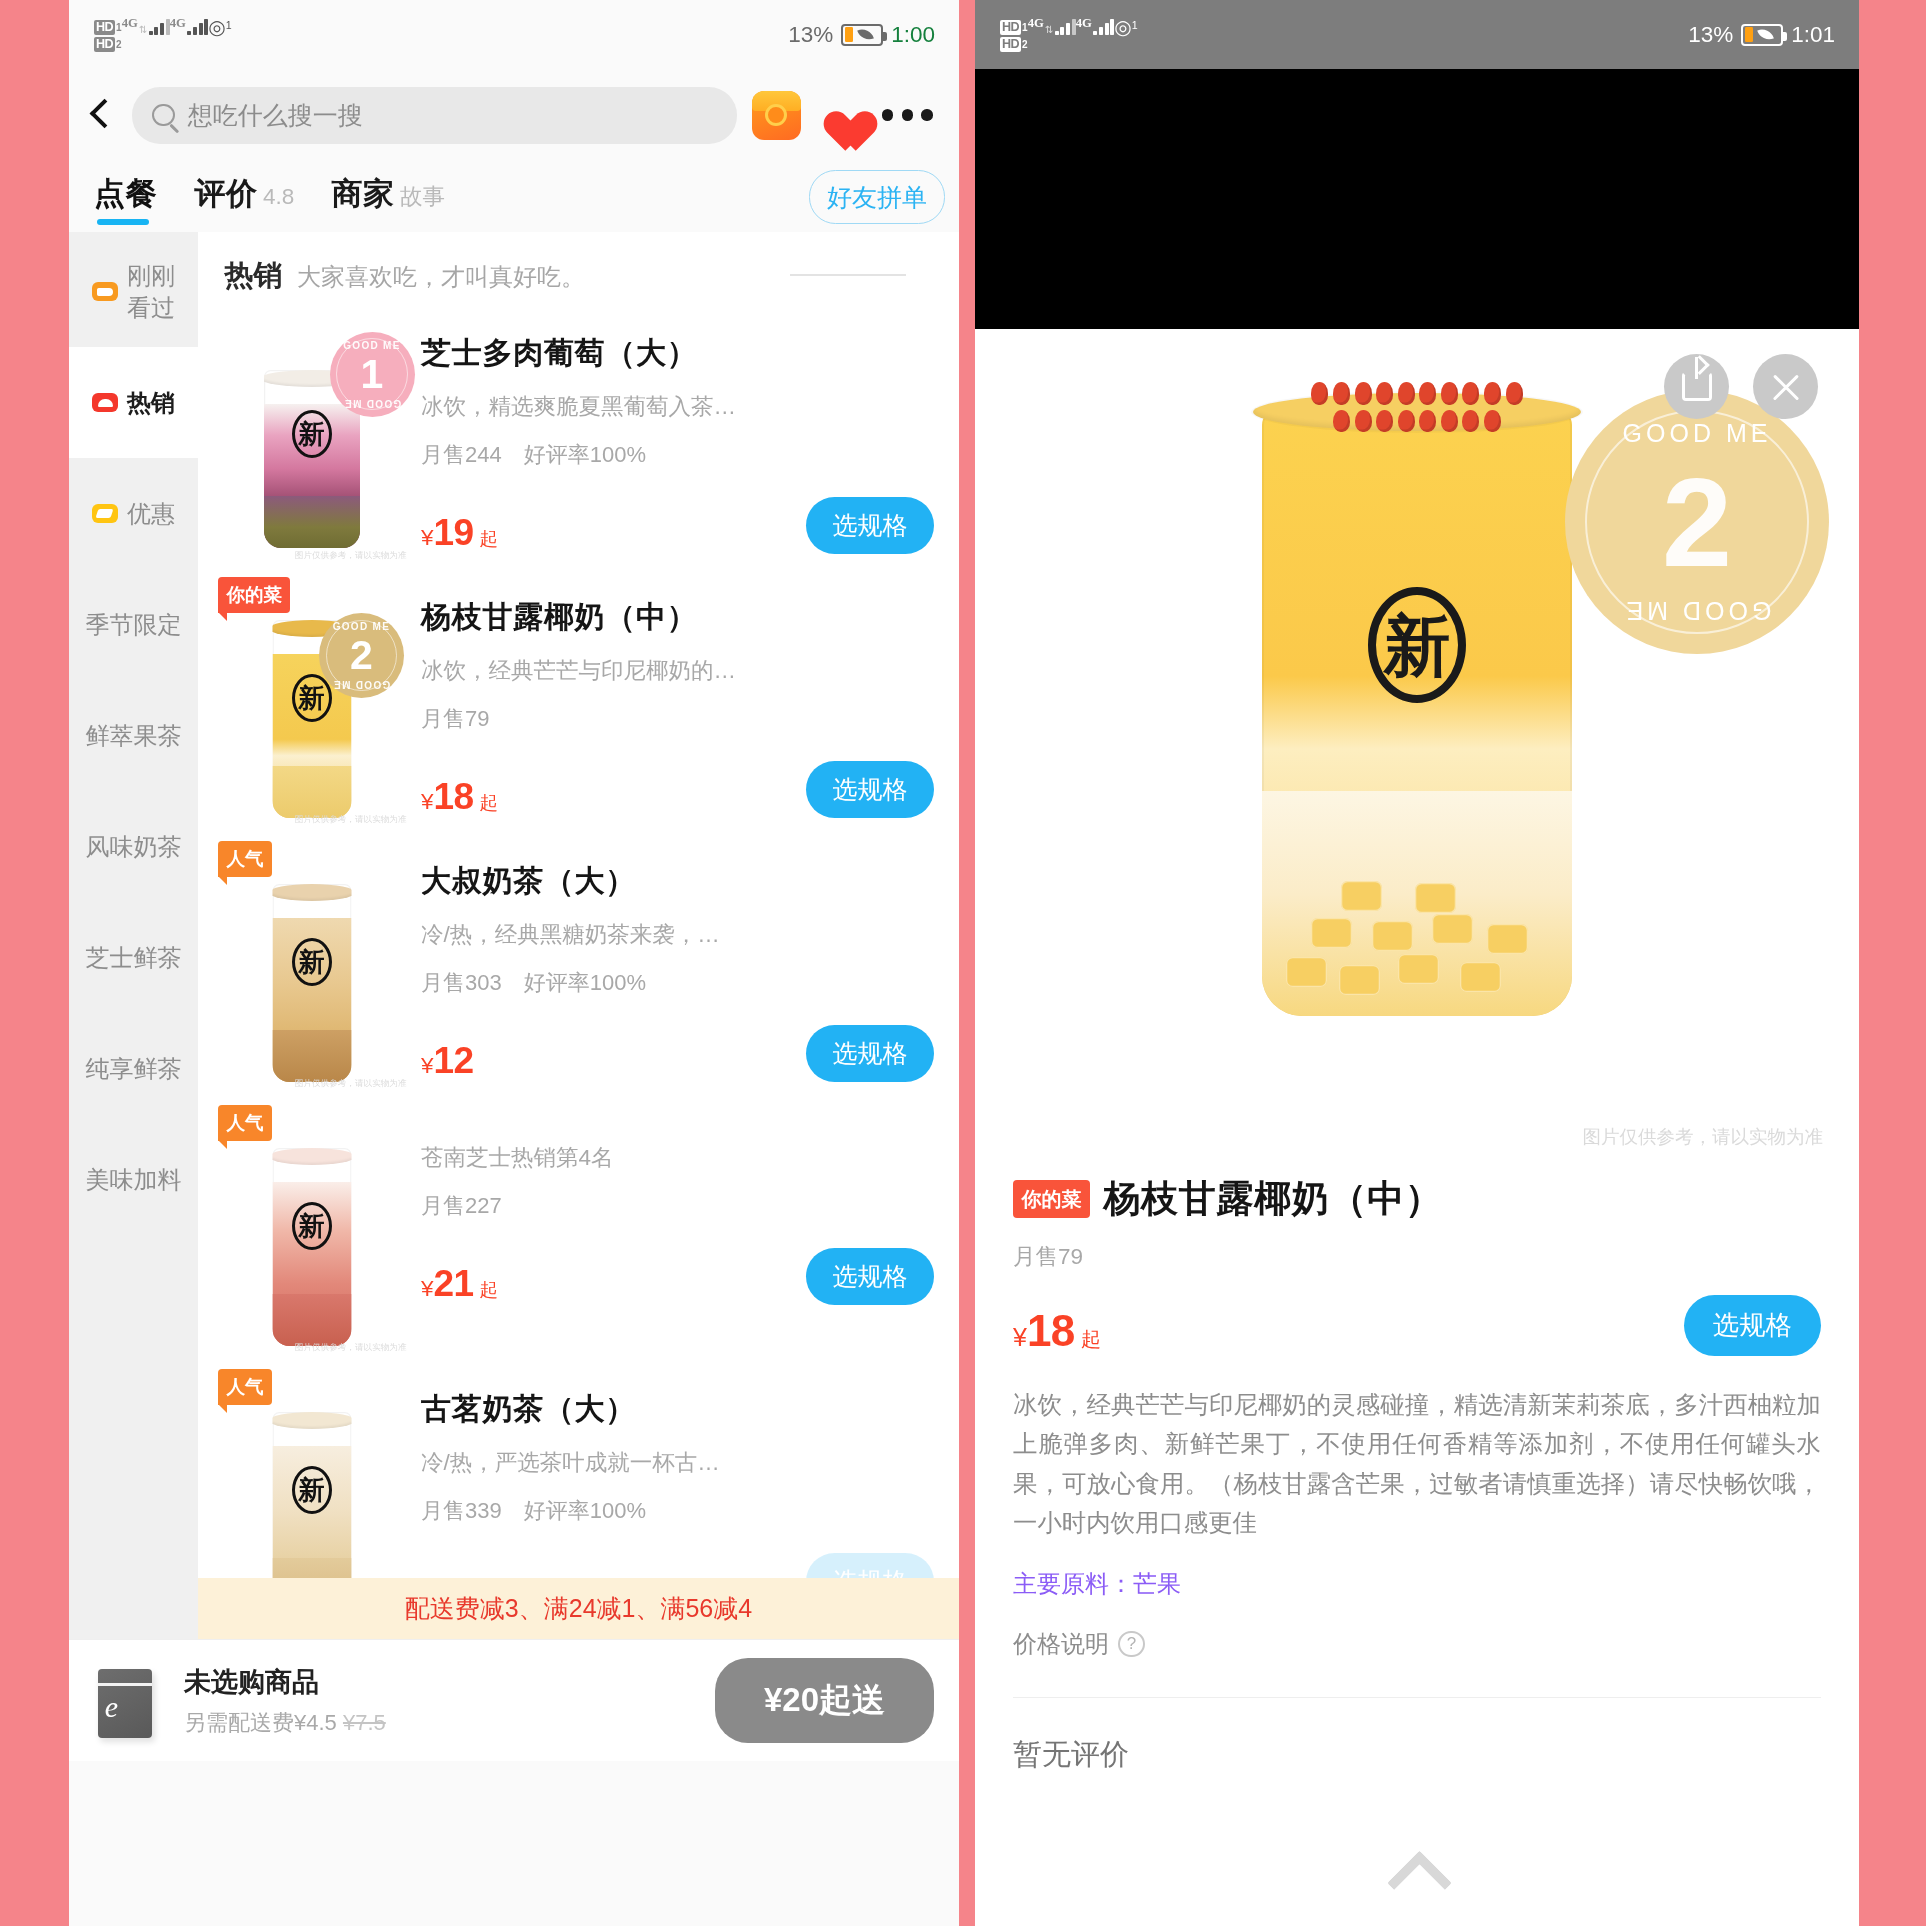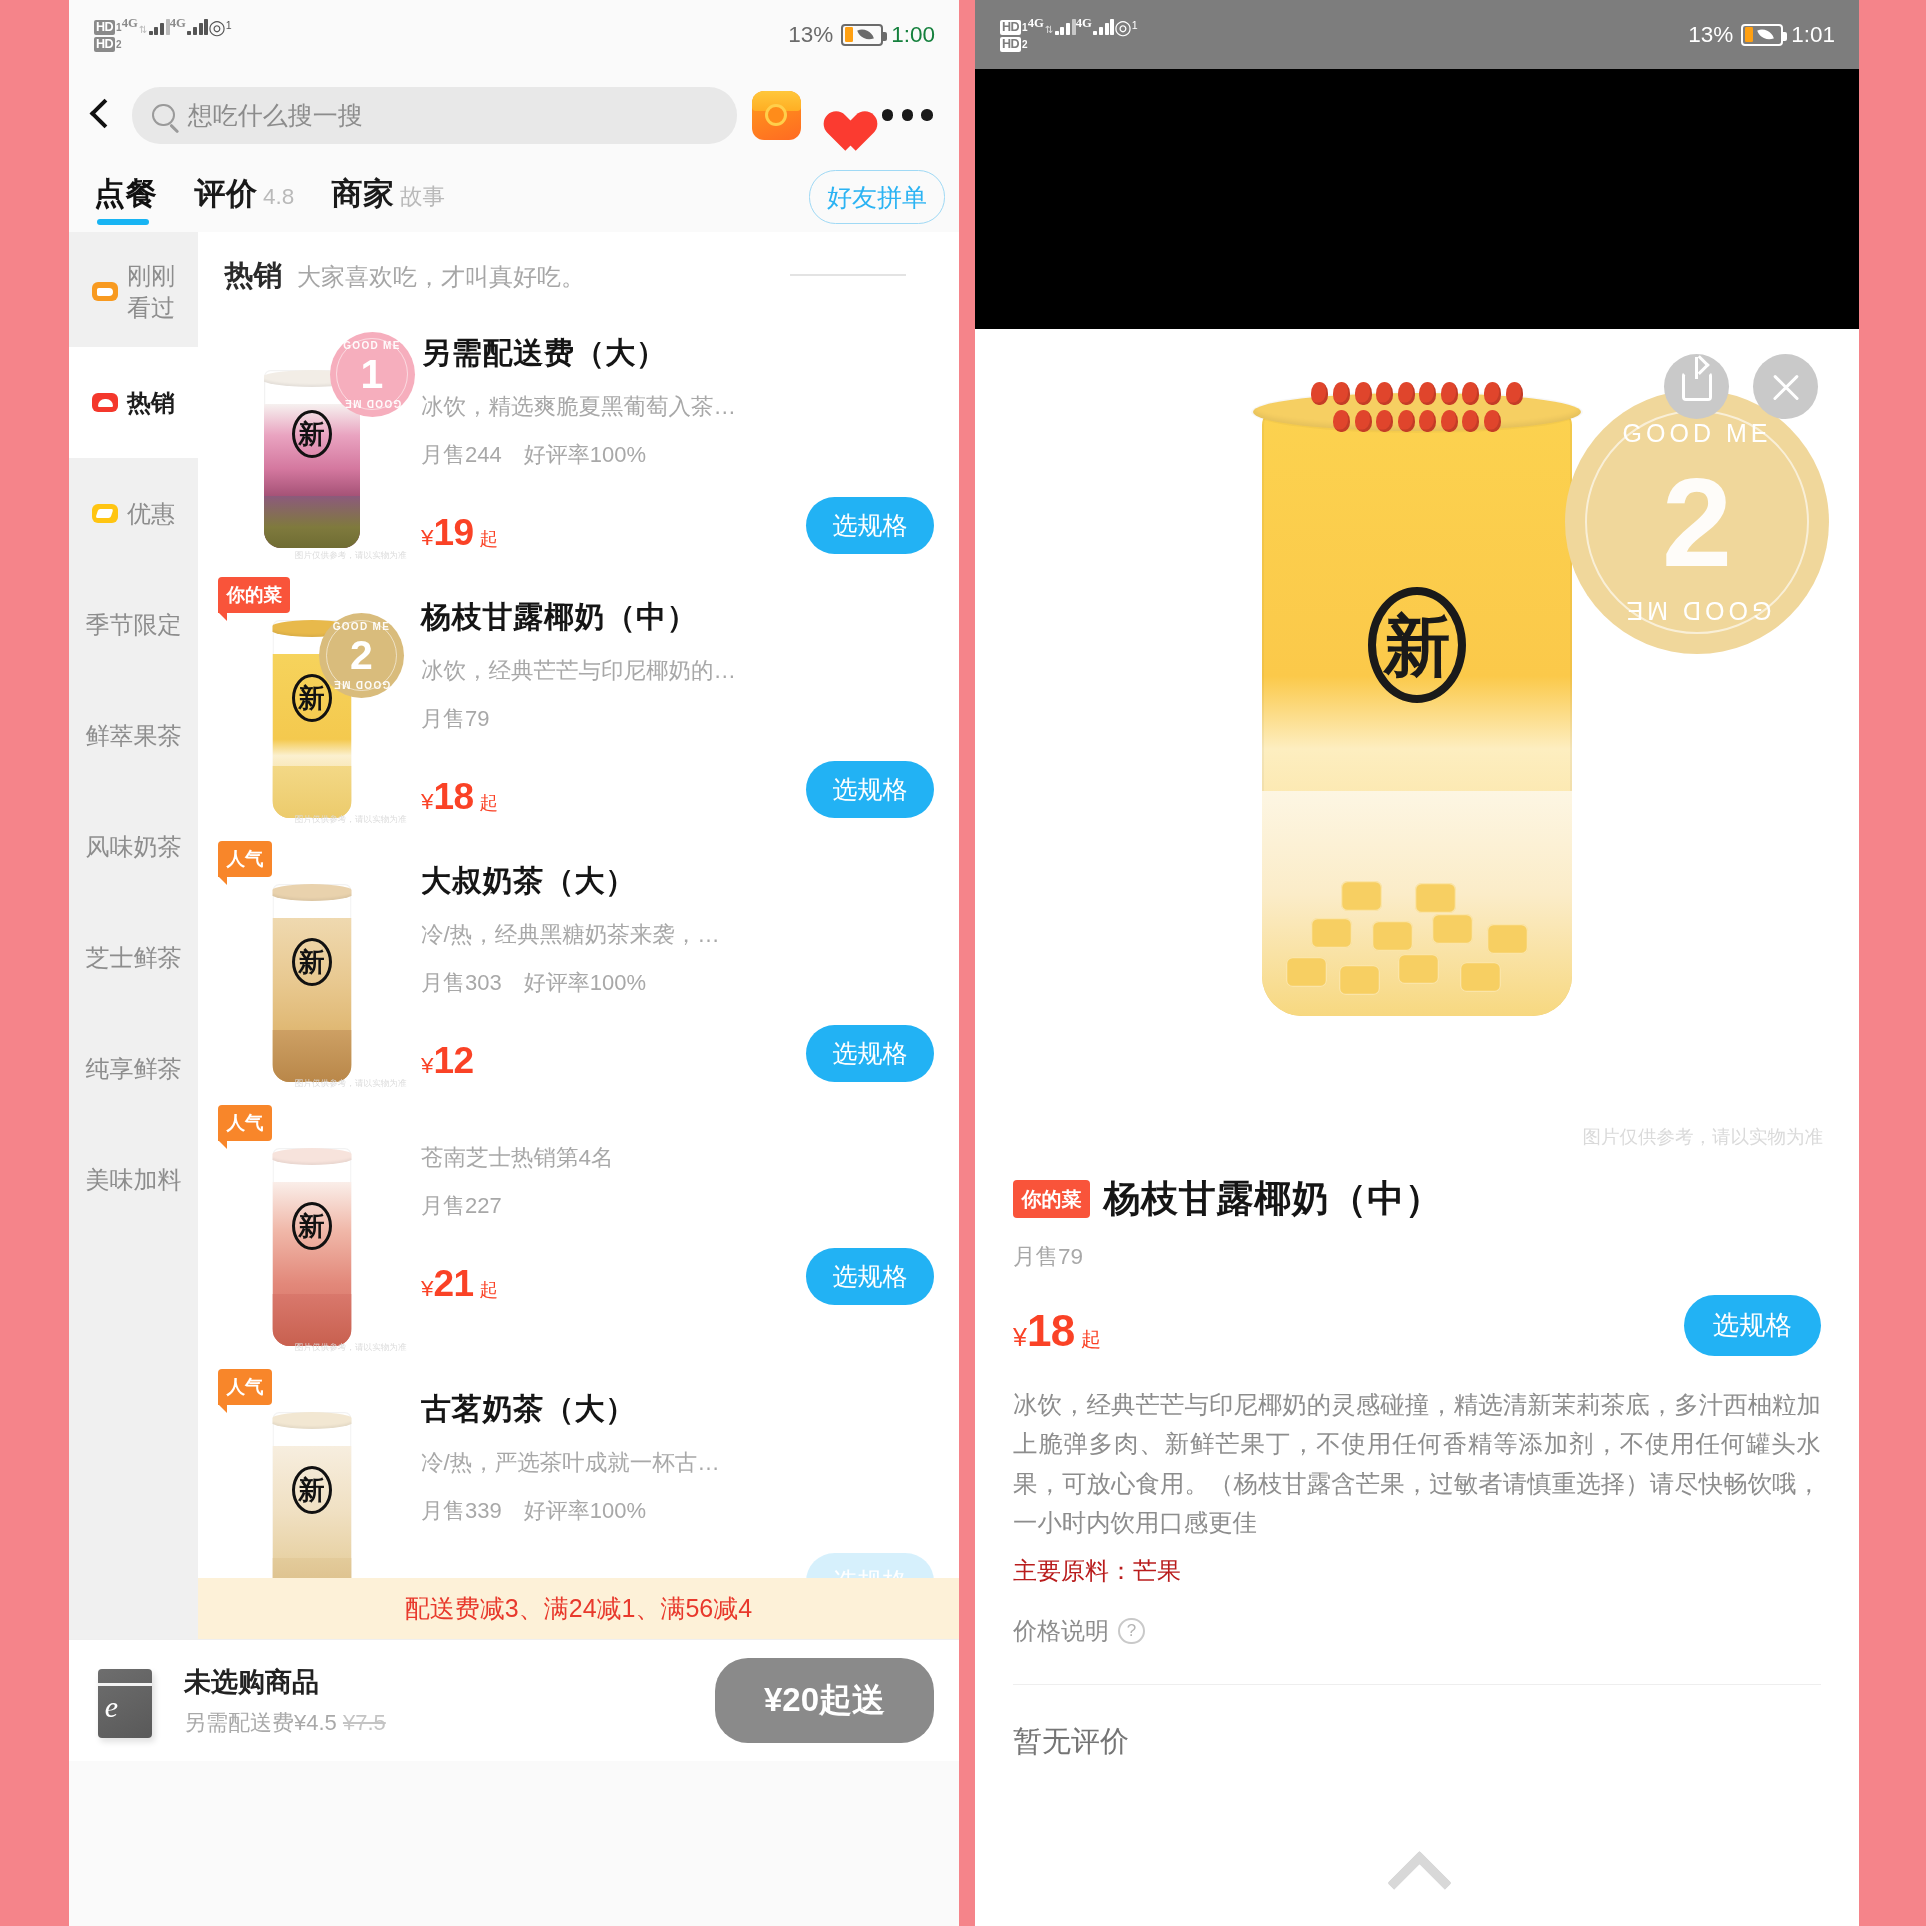--- a/index.html
+++ b/index.html
@@ -380,21 +380,21 @@
   .dt-price .y { font-size: 25px; }
   .dt-price .v { font-size: 44px; font-weight: 700; letter-spacing: -0.7px; }
   .dt-price .q { font-size: 20px; margin-left: 6.6px; }
   .dt-spec {
     margin-left: auto; background: #22b2f4; color: #fff; font-size: 26.4px;
     border-radius: 32px; padding: 13.2px 29px; border: none; cursor: pointer;
   }
   .dt-desc {
     font-size: 24.4px; color: #8d8d8d; line-height: 1.62; margin-top: 29px; text-align: justify;
   }
-  .dt-main { font-size: 24px; color: #b91c1c; margin-top: 12px; }
+  .dt-main { font-size: 24px; color: #8b5cf6; margin-top: 25px; }
   .dt-pricenote {
     display: flex; align-items: center; gap: 9.2px; font-size: 24px; color: #8d8d8d; margin-top: 28px;
   }
   .qmark {
     width: 26.4px; height: 26.4px; border-radius: 50%; border: 2px solid #c9c9c9;
     display: flex; align-items: center; justify-content: center; font-size: 17px; color: #b4b4b4;
   }
   .dt-div { height: 1.3px; background: #eee; margin: 37px 0 0; }
   .dt-noreview { font-size: 29px; color: #757575; padding: 37px 0 0; }
   .up-chevron {
@@ -545,21 +545,21 @@
               <div class="cup">
                 <div class="body" style="background:linear-gradient(180deg,#f6f1ef 0%,#e9a3c0 22%,#d4789f 45%,#9b4a6e 68%,#7d3b60 100%)"></div>
                 <div class="pearls" style="background:linear-gradient(180deg,#8c5a7c 0%, #7f7a3d 60%, #6f6c33 100%)"></div>
                 <div class="lid"></div>
               </div>
               <div class="newmark">新</div>
               <span class="imgnote">图片仅供参考，请以实物为准</span>
             </div>
           </div>
           <div class="prod-info">
-            <div class="pname">另需配送费（大）</div>
+            <div class="pname">芝士多肉葡萄（大）</div>
             <div class="pdesc">冰饮，精选爽脆夏黑葡萄入茶…</div>
             <div class="pstat">月售244　好评率100%</div>
             <div class="prow">
               <span class="price">
                 <span class="y">¥</span>
                   <span class="v">19</span>
                   <span class="q">起</span>
               </span>
               <button class="spec-btn">选规格</button>
             </div>

